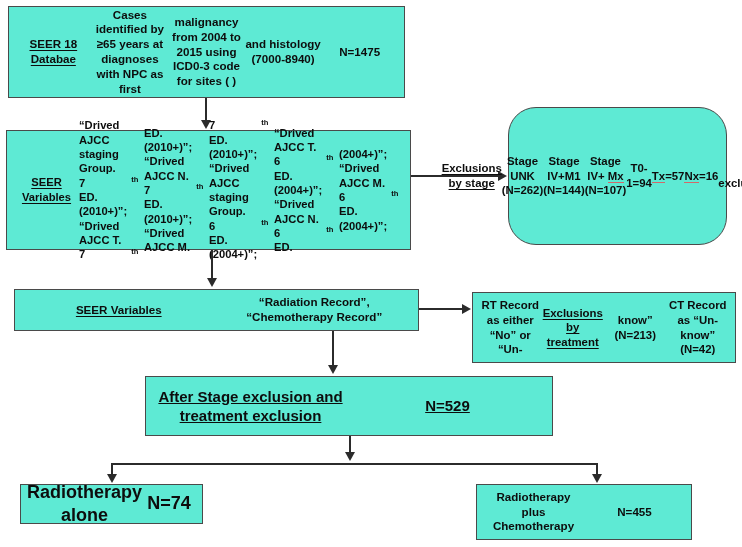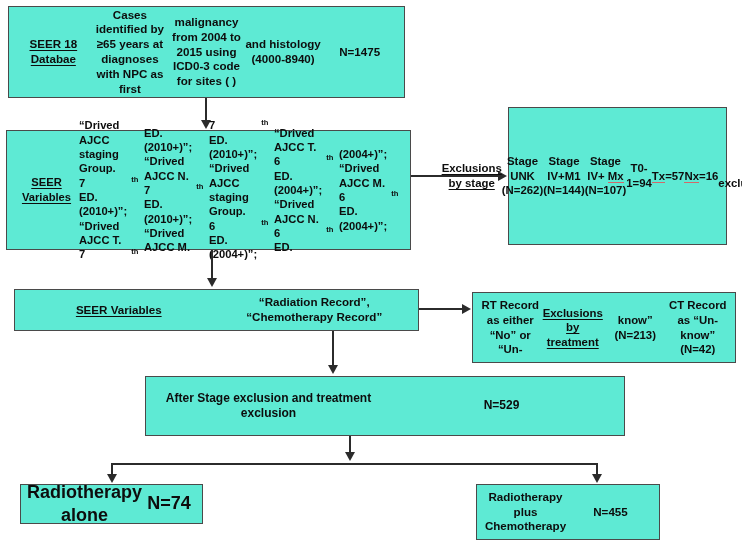--- a/index.html
+++ b/index.html
@@ -50,30 +50,30 @@
   #box-database .ln.title { margin-bottom: 1px; }
 
   #box-seer-staging {
     left: 6px; top: 130px; width: 405px; height: 120px;
     font-size: 11.2px; padding: 3px 6px 3px 7px;
     justify-content: flex-start; text-align: left;
   }
   #box-seer-staging .justified { text-align: left; }
   #box-seer-staging .ln.title { text-align: center; margin-bottom: 1px; }
 
-  #box-excl-stage { left: 508px; top: 107px; width: 219px; height: 138px; font-size: 11.4px; padding: 20px 5px; }
+  #box-excl-stage { left: 508px; top: 107px; width: 219px; height: 138px; font-size: 11.4px; padding: 20px 5px; border-radius: 28px; }
 
   #box-seer-treatment { left: 14px; top: 289px; width: 405px; height: 42px; font-size: 11.6px; padding: 2px 6px; }
 
   #box-excl-treatment { left: 472px; top: 292px; width: 264px; height: 71px; font-size: 11.4px; padding: 2px 6px; }
 
-  #box-after-exclusion { left: 145px; top: 376px; width: 480px; height: 60px; font-size: 12px; padding: 2px 6px; }
+  #box-after-exclusion { left: 145px; top: 376px; width: 408px; height: 60px; font-size: 15px; padding: 2px 6px; text-decoration: underline; }
 
   #box-rt-alone { left: 20px; top: 484px; width: 183px; height: 40px; font-size: 18px; padding: 2px 6px; }
-  #box-rt-chemo { left: 476px; top: 484px; width: 184px; height: 56px; font-size: 11.6px; padding: 2px 6px; }
+  #box-rt-chemo { left: 476px; top: 484px; width: 216px; height: 56px; font-size: 11.6px; padding: 2px 6px; }
 
   
   .conn { position: absolute; background: #2b2b2b; }
   .vline { width: 1.9px; }
   .hline { height: 1.9px; }
   .arrowhead {
     position: absolute;
     width: 0; height: 0;
   }
   .arrow-down {
@@ -89,21 +89,21 @@
 </style>
 </head>
 <body>
 
 <div id="canvas">
 
   <div class="box" id="box-database">
     <span class="ln title hdr">SEER 18 Databae</span>
     <span class="ln">Cases identified by ≥65 years at diagnoses with NPC as first</span>
     <span class="ln">malignancy from 2004 to 2015 using ICD0-3 code for sites ( )</span>
-    <span class="ln">and histology (4000-8940)</span>
+    <span class="ln">and histology (7000-8940)</span>
     <span class="ln">N=1475</span>
   </div>
 
   <div class="conn vline" style="left:205px; top:98px; height:24px;"></div>
   <div class="arrowhead arrow-down" style="left:201px; top:120px;"></div>
 
   <div class="box" id="box-seer-staging">
     <span class="ln title hdr">SEER Variables</span>
     <span class="ln justified"><span>“Drived AJCC staging Group. 7</span><sup>th</sup><span> ED. (2010+)”; “Drived AJCC T. 7</span><sup>th</sup></span>
     <span class="ln justified"><span>ED. (2010+)”; “Drived AJCC N. 7</span><sup>th</sup><span> ED. (2010+)”; “Drived AJCC M.</span></span>

